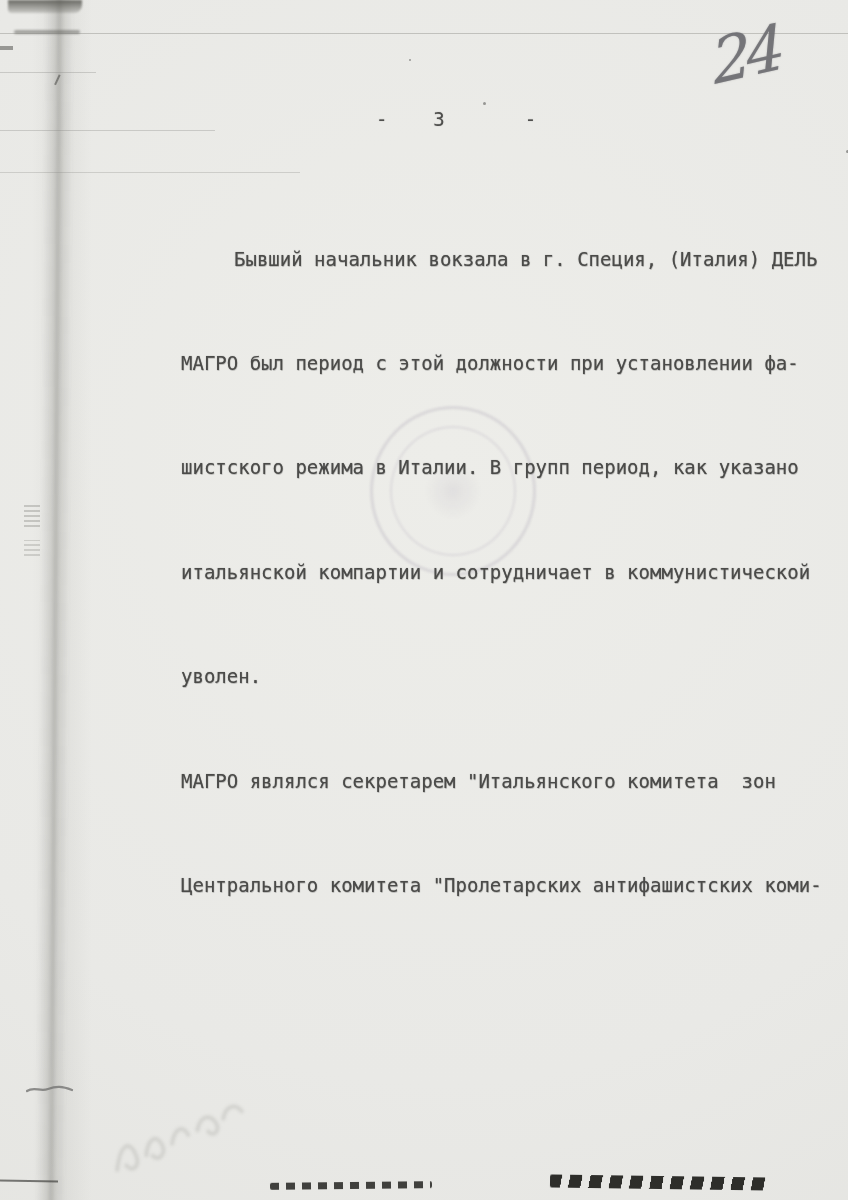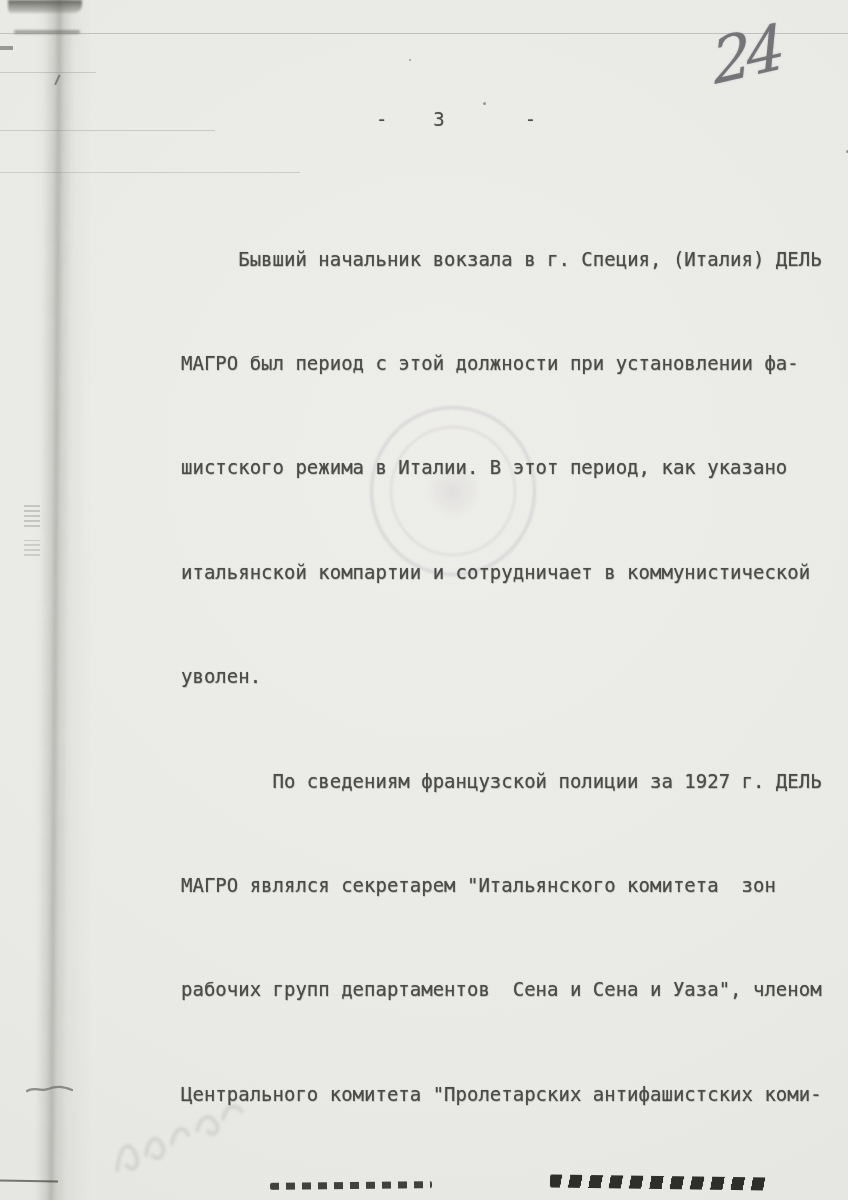--- a/index.html
+++ b/index.html
@@ -8,21 +8,21 @@
     background:radial-gradient(ellipse 130% 95% at 52% 38%, #edede9 0%, #e9e9e6 55%, #e2e2de 100%);
     font-family:"DejaVu Sans Mono", monospace;
   }
   
   .typed{
     position:absolute;left:181px;top:172px;z-index:3;
     font-size:19px;line-height:34.8px;color:#4b4b49;white-space:pre;
     text-shadow:0 0 1px rgba(75,75,73,.6), .5px .5px 0 rgba(75,75,73,.22);
   }
   .line{height:34.8px;}
-  .line.indent{padding-left:53px;text-align:right;}
+  .line.indent{padding-left:53px;}
   .pageno{
     position:absolute;left:376px;top:106px;z-index:3;
     font-size:19px;line-height:26px;color:#4f4f4d;white-space:pre;
     text-shadow:0 0 1px rgba(75,75,73,.55);
   }
   
   .folio{
     position:absolute;left:712px;top:20px;z-index:4;
     font-family:"DejaVu Serif", serif;font-style:italic;font-size:62px;line-height:70px;
     letter-spacing:-5px;color:rgba(104,104,108,.82);
@@ -131,26 +131,24 @@
 
   <div class="folio">24</div>
 
   <div class="pageno">-    3       -</div>
 
   <div class="stamp"></div>
 
   <div class="typed">
     <div class="line indent">Бывший начальник вокзала в г. Специя, (Италия) ДЕЛЬ</div>
     <div class="line">МАГРО был период с этой должности при установлении фа-</div>
-    <div class="line">шистского режима в Италии. В этот период, как указано</div>
+    <div class="line">шистского режима в Италии. В групп период, как указано</div>
     <div class="line">итальянской компартии и сотрудничает в коммунистической</div>
     <div class="line">уволен.</div>
-    <div class="line indent">По сведениям французской полиции за 1927 г. ДЕЛЬ</div>
     <div class="line">МАГРО являлся секретарем "Итальянского комитета  зон</div>
-    <div class="line">рабочих групп департаментов  Сена и Сена и Уаза", членом</div>
     <div class="line">Центрального комитета "Пролетарских антифашистских коми-</div>
     
     
     
     
     
     
     
     
     

